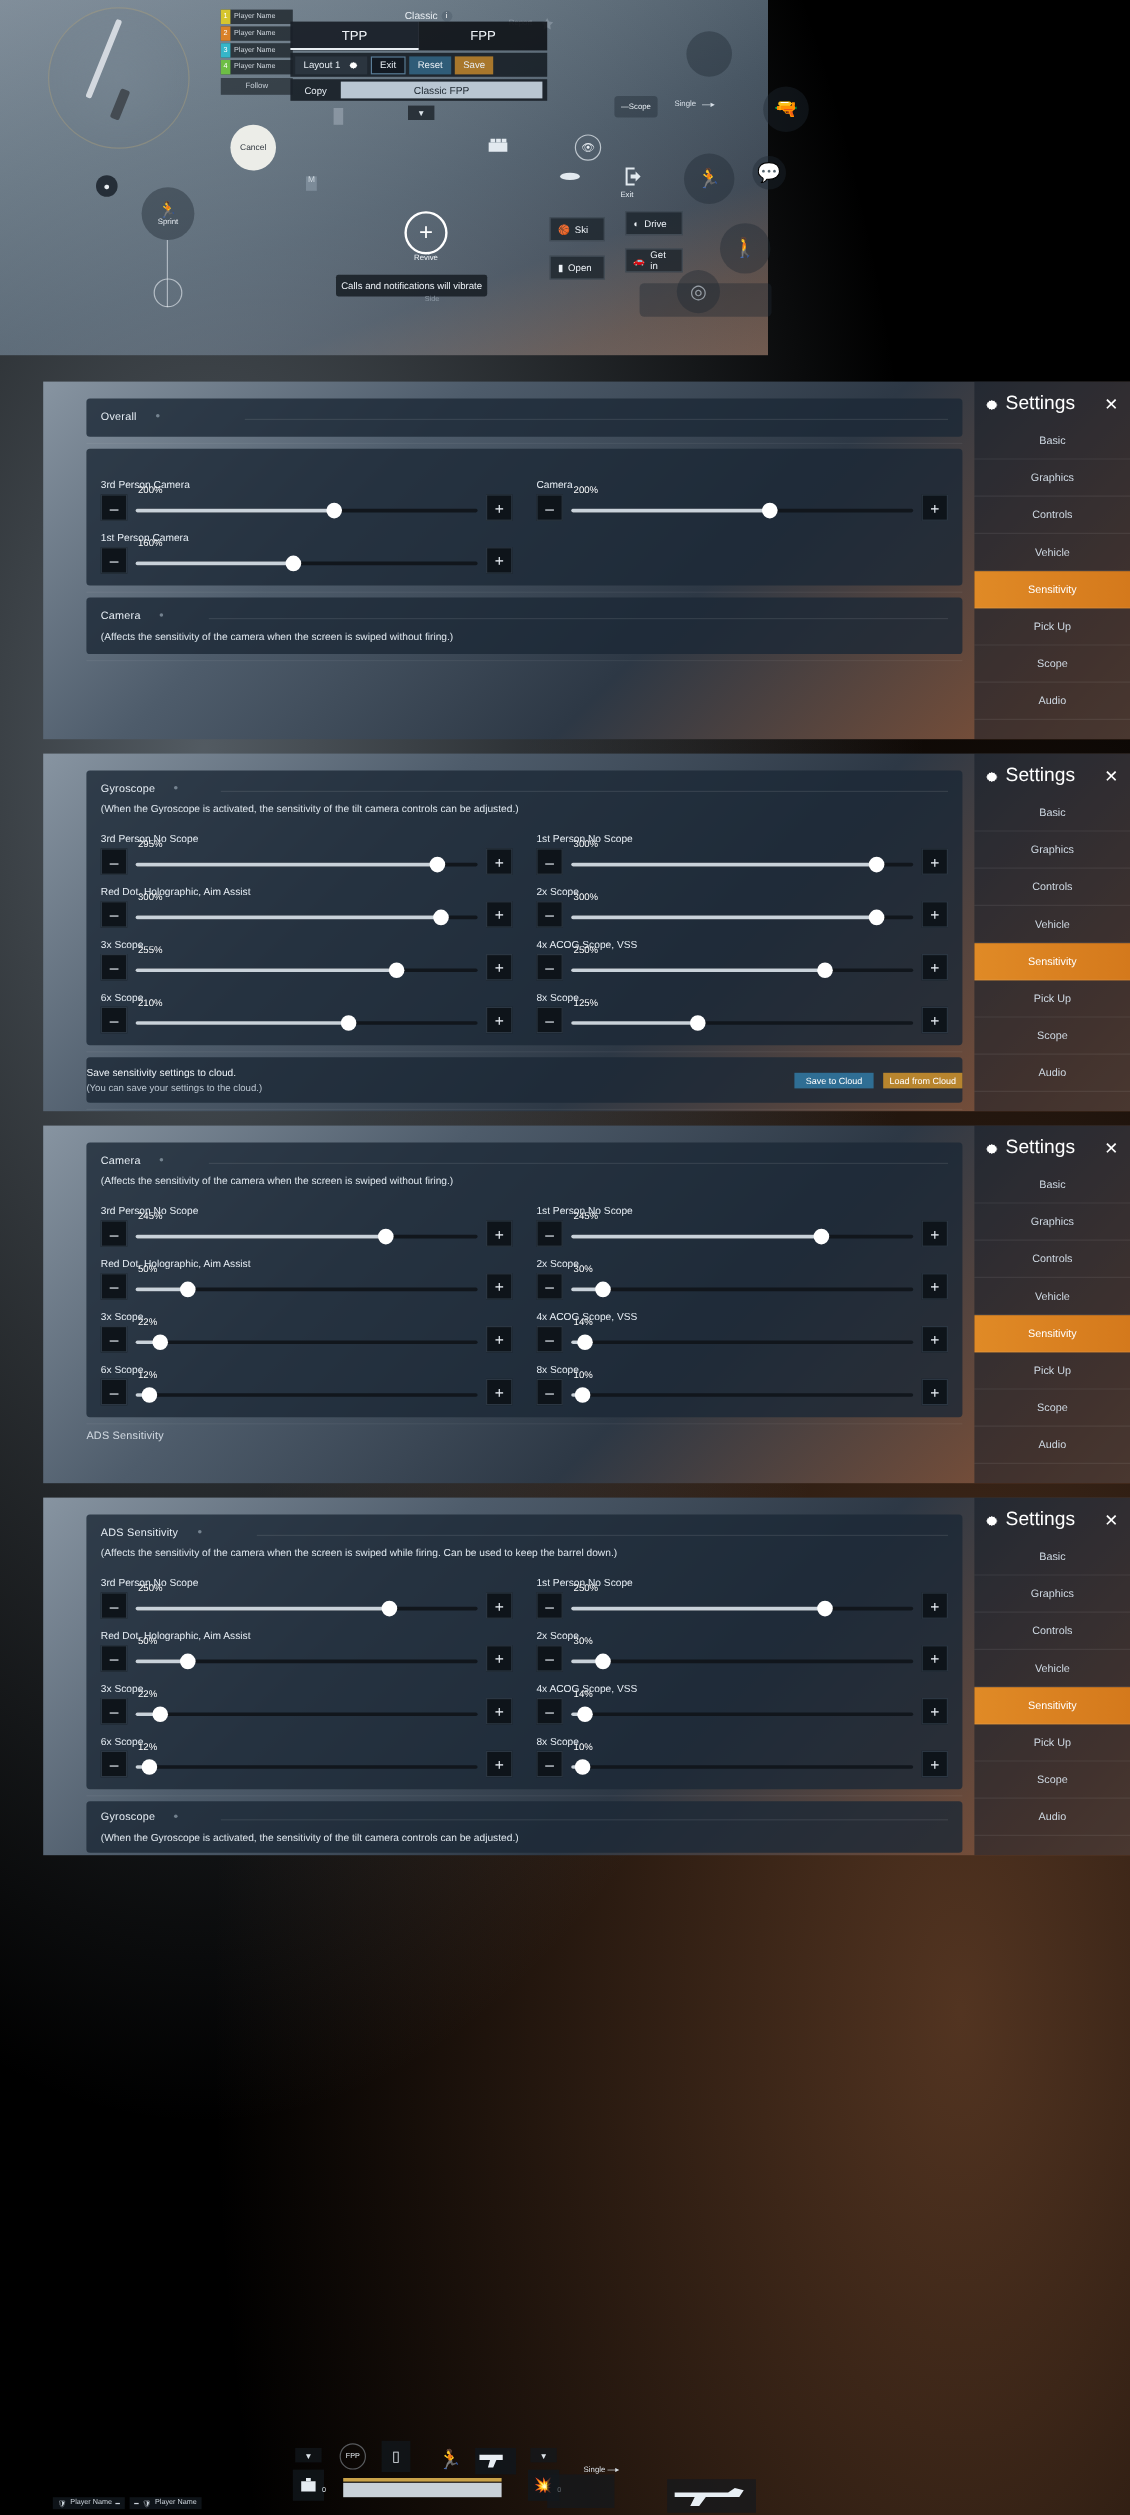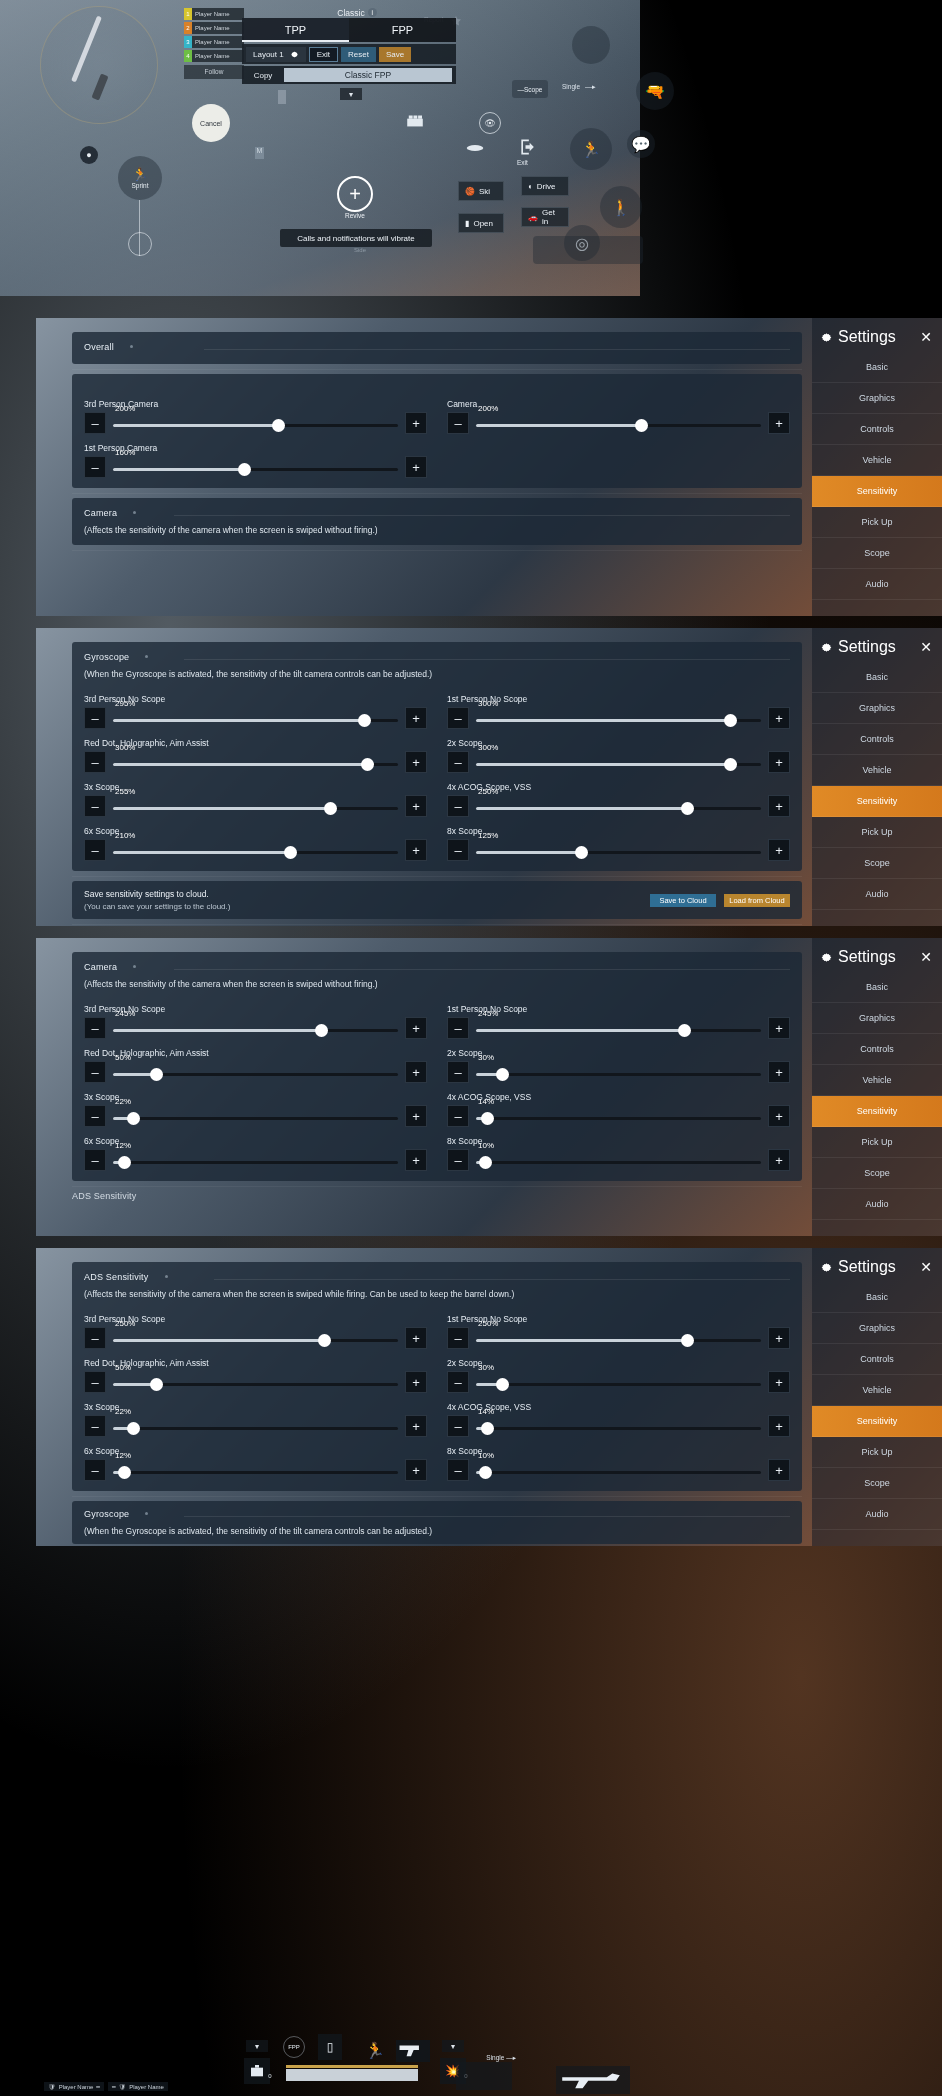--- a/index.html
+++ b/index.html
@@ -57,21 +57,21 @@
   .hudcircle{position:absolute;border-radius:50%;display:flex;align-items:center;justify-content:center;}
   .cancel{left:192px;top:104px;width:38px;height:38px;background:rgba(246,246,240,.93);color:#31383f;font-size:7px;}
   .sprint{left:118px;top:156px;width:44px;height:44px;background:rgba(30,40,50,.42);color:#e5ebf1;font-size:6.5px;flex-direction:column;}
   .revive{left:337px;top:176px;width:36px;height:36px;border:2px solid #fff;color:#fff;font-size:20px;}
   .revlbl{position:absolute;left:330px;top:212px;width:50px;text-align:center;font-size:6.5px;color:#eef2f6;}
   .pin{left:80px;top:146px;width:18px;height:18px;background:rgba(20,28,36,.8);color:#e9eef3;font-size:9px;}
   .eye{left:479px;top:112px;width:22px;height:22px;border:1px solid rgba(225,232,238,.75);color:#e9eef3;font-size:9px;}
 
   .sbtn{position:absolute;height:20px;background:rgba(22,30,38,.72);border:1px solid rgba(120,135,150,.35);
         display:flex;align-items:center;gap:4px;padding:0 6px;font-size:8px;color:#eef3f8;}
-  .hudnote{position:absolute;left:280px;top:229px;width:152px;height:18px;background:rgba(20,26,32,.82);
+  .hudnote{position:absolute;left:280px;top:229px;width:126px;height:18px;background:rgba(20,26,32,.82);
     color:#eef3f8;font-size:8px;display:flex;align-items:center;justify-content:center;border-radius:2px;}
   .hudnotesub{position:absolute;left:330px;top:247px;width:60px;text-align:center;font-size:6px;color:#8e99a4;}
 
   .bottombar{position:absolute;left:0;bottom:0;width:640px;height:56px;}
   .killfeed{position:absolute;left:44px;bottom:5px;font-size:6px;color:#cdd5dd;display:flex;align-items:center;gap:4px;}
   .kfchip{background:rgba(18,24,30,.8);padding:1px 4px;display:flex;align-items:center;gap:3px;}
   .hpbar{position:absolute;left:286px;bottom:15px;width:132px;height:12px;background:#c9d1d8;}
   .hpbar:before{content:"";position:absolute;left:0;top:-4px;width:132px;height:3px;background:#c9a24a;}
   .itemslot{position:absolute;width:26px;height:26px;background:rgba(18,24,30,.75);display:flex;align-items:center;justify-content:center;color:#e7edf3;font-size:12px;}
   .chev{position:absolute;width:22px;height:12px;background:rgba(18,24,30,.7);color:#dde4ea;font-size:8px;display:flex;align-items:center;justify-content:center;}
@@ -490,21 +490,21 @@
                 <span class="sbar"></span>
                   <span class="sfill" style="width:37%"></span>
                   <span class="sknob" style="left:37%"></span>
               </div>
               <div class="sqbtn">+</div>
             </div>
           </div>
         </div>
       </div>
 
-      <div class="card" style="padding:8px 12px">
+      <div class="card" style="padding:8px 0">
         <div class="cloudrow">
           <div>
             <div class="cloudtxt">Save sensitivity settings to cloud.</div>
             <div class="cloudsub">(You can save your settings to the cloud.)</div>
           </div>
           <div class="cbtns">
             <div class="cbtn save">Save to Cloud</div>
             <div class="cbtn load">Load from Cloud</div>
           </div>
         </div>

